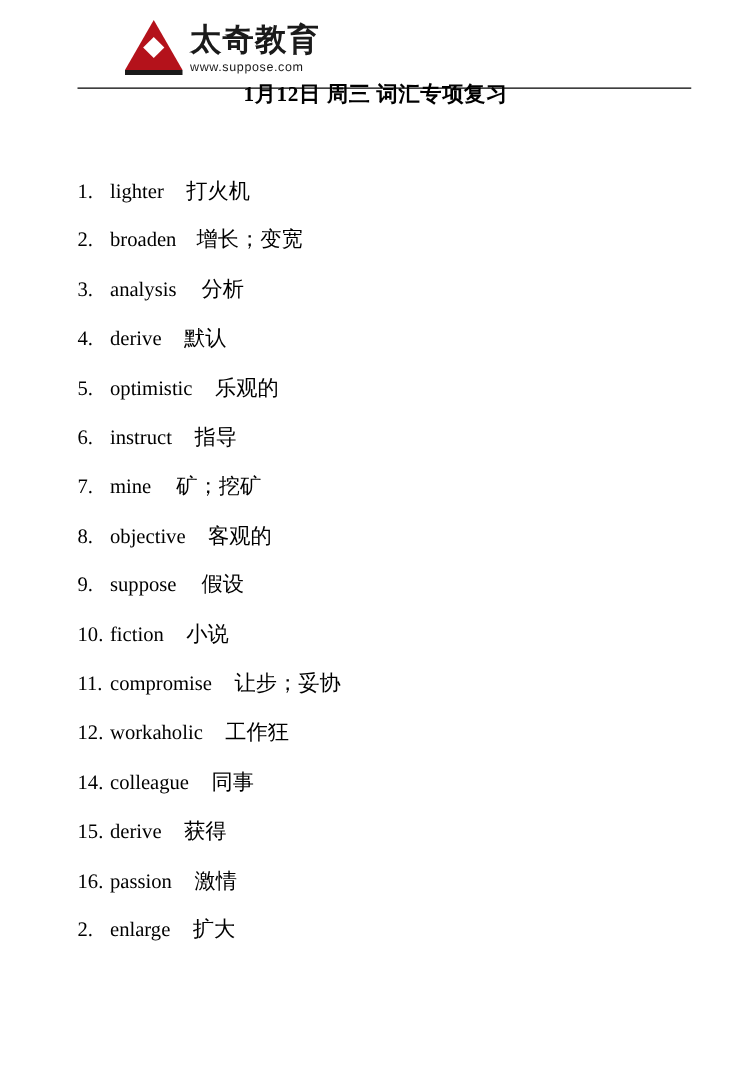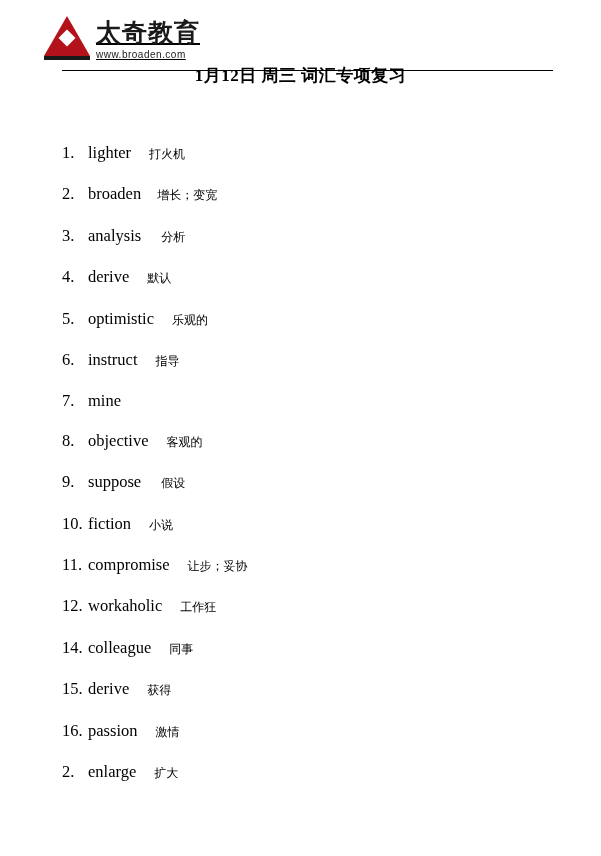--- a/index.html
+++ b/index.html
@@ -17,24 +17,23 @@
   .page {
     position: relative;
     width: 601px;
     height: 856px;
     box-sizing: border-box;
   }
   
   .header {
     position: relative;
     height: 62px;
-    padding-left: 44px;
+    padding-left: 100px;
     padding-top: 16px;
     box-sizing: border-box;
-    text-decoration: underline;
   }
   .logo-wrap {
     display: flex;
     align-items: flex-start;
   }
   .logo-mark {
     position: relative;
     width: 46px;
     height: 44px;
     flex: 0 0 auto;
@@ -118,38 +117,38 @@
     display: inline-block;
     width: 26px;
     text-align: left;
     font-family: "Liberation Serif", serif;
   }
   .en {
     font-family: "Liberation Serif", serif;
   }
   .cn {
     font-family: "Liberation Sans", sans-serif;
-    font-size: 12px;
+    font-size: 17px;
   }
 </style>
 </head>
 <body>
 
 <div class="page">
 
   <div class="header">
     <div class="logo-wrap">
       <div class="logo-mark">
         <div class="tri"></div>
         <div class="inner"></div>
         <div class="base"></div>
       </div>
       <div class="logo-text">
         <div class="logo-cn">太奇教育</div>
-        <div class="logo-url">www.broaden.com</div>
+        <div class="logo-url">www.suppose.com</div>
       </div>
     </div>
   </div>
 
   <div class="rule"></div>
 
   <div class="title">1月12日 周三 词汇专项复习</div>
 
   <ul class="word-list">
       <li class="word-item">
@@ -185,20 +184,21 @@
       <li class="word-item">
         <span class="num">6.</span>
         <span class="en">instruct</span>
         <span style="display: inline-block; width: 18px;"></span>
         <span class="cn">指导</span>
       </li>
       <li class="word-item">
         <span class="num">7.</span>
         <span class="en">mine</span>
         <span style="display: inline-block; width: 20px;"></span>
+        <span class="cn">矿；挖矿</span>
       </li>
       <li class="word-item">
         <span class="num">8.</span>
         <span class="en">objective</span>
         <span style="display: inline-block; width: 18px;"></span>
         <span class="cn">客观的</span>
       </li>
       <li class="word-item">
         <span class="num">9.</span>
         <span class="en">suppose</span>

